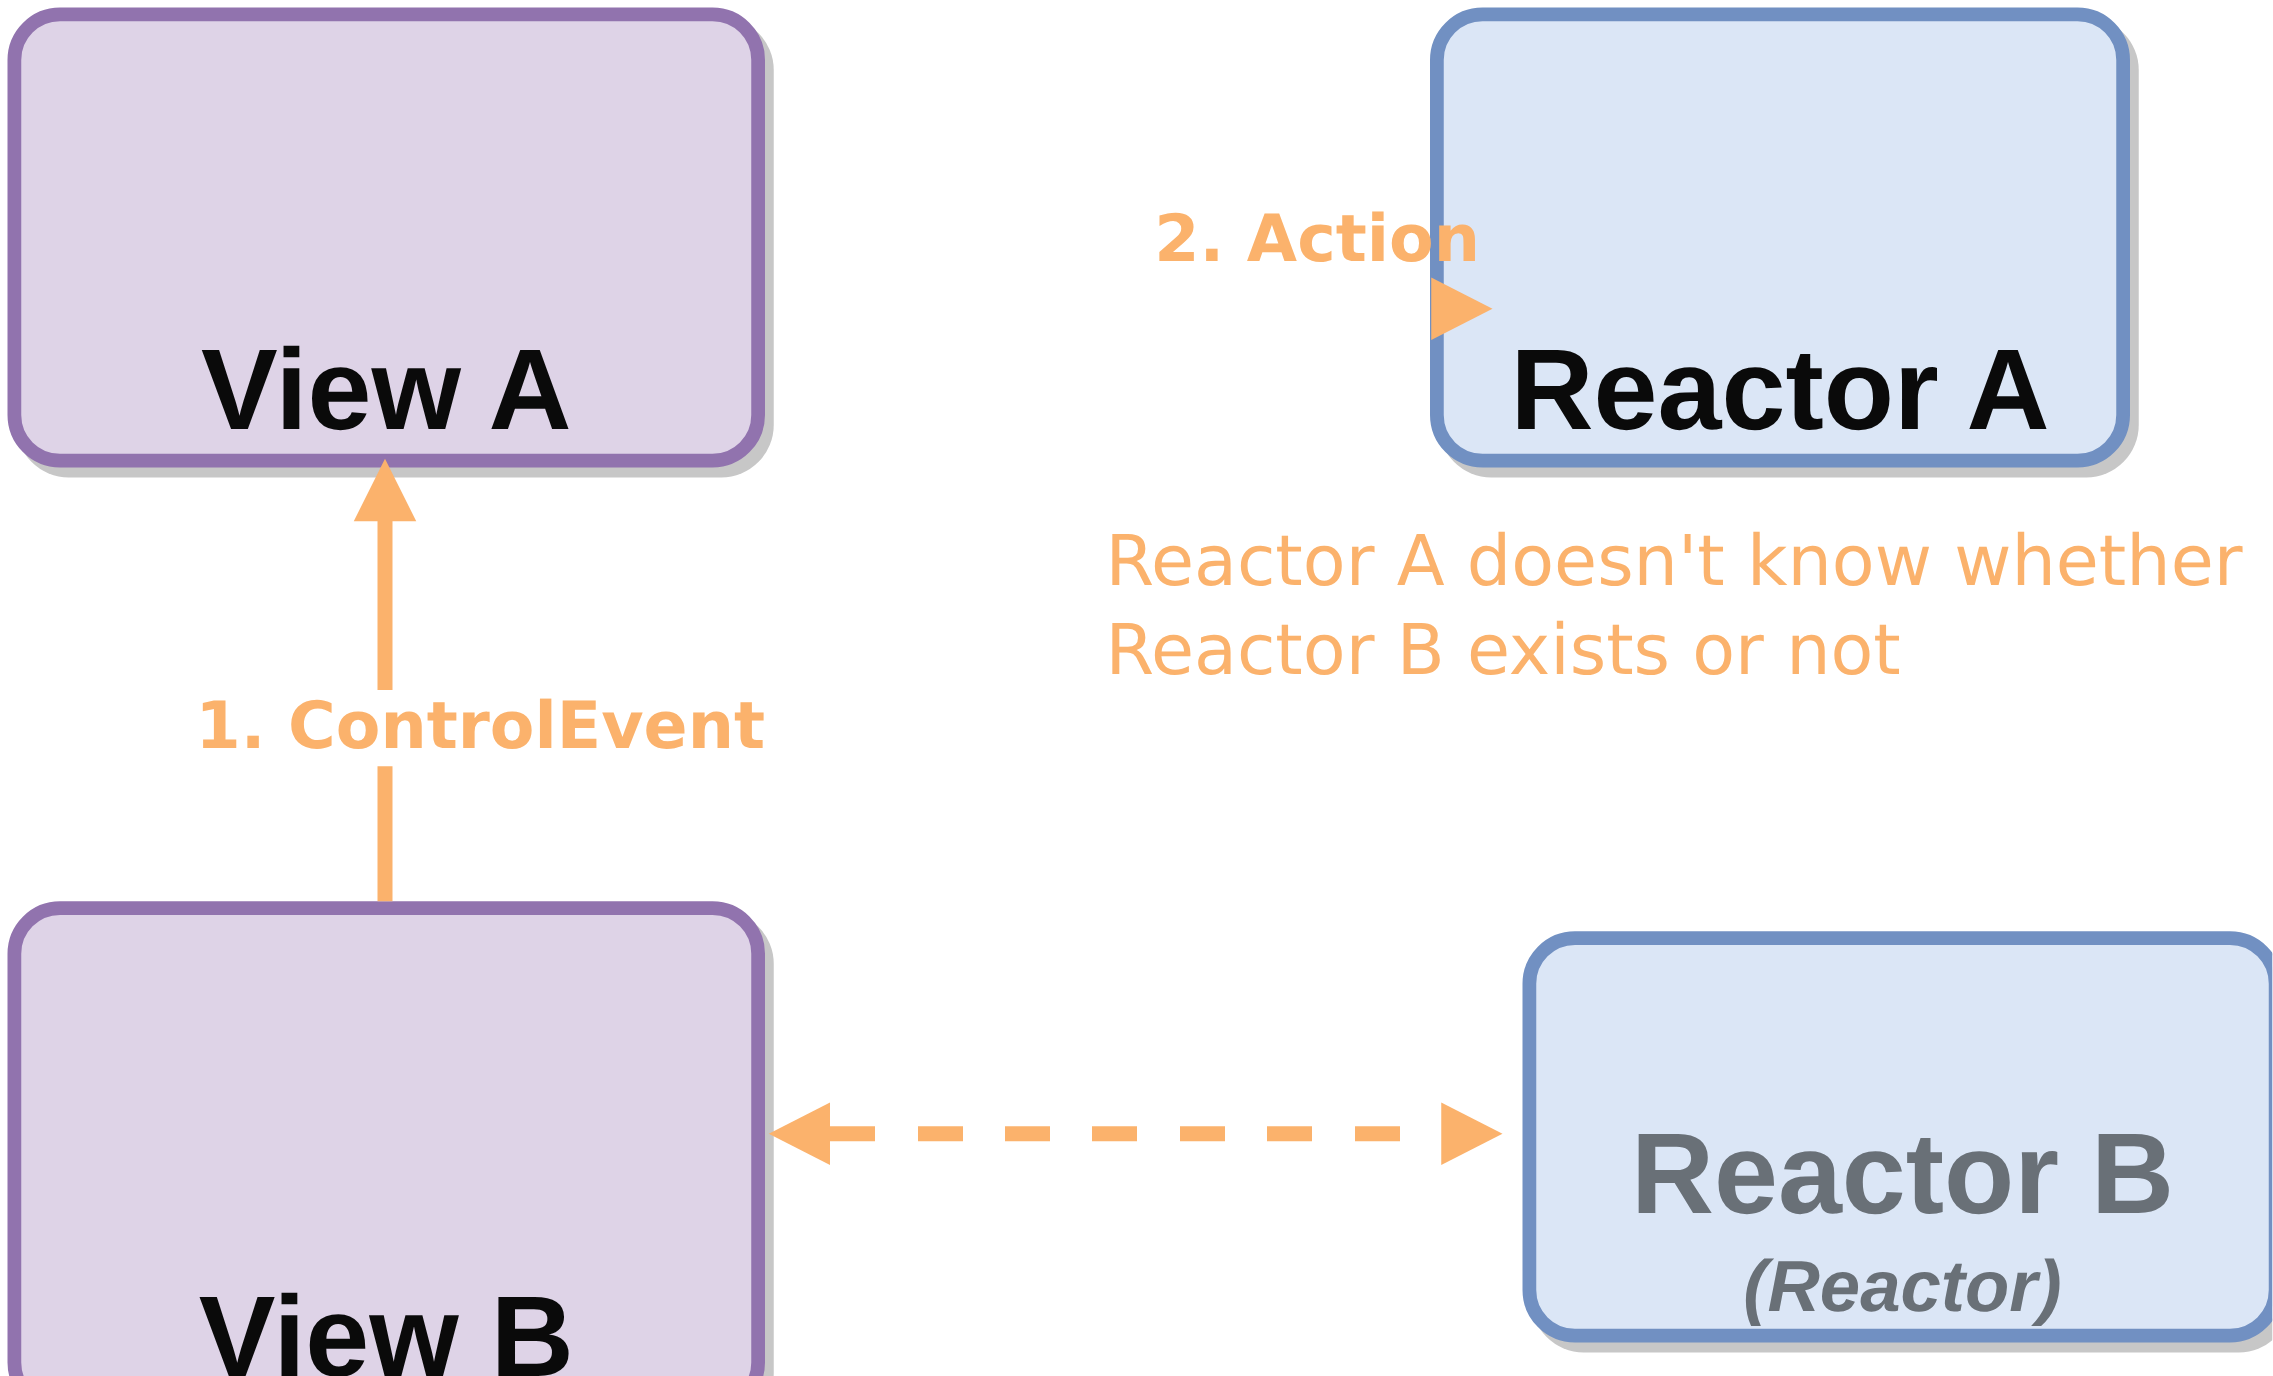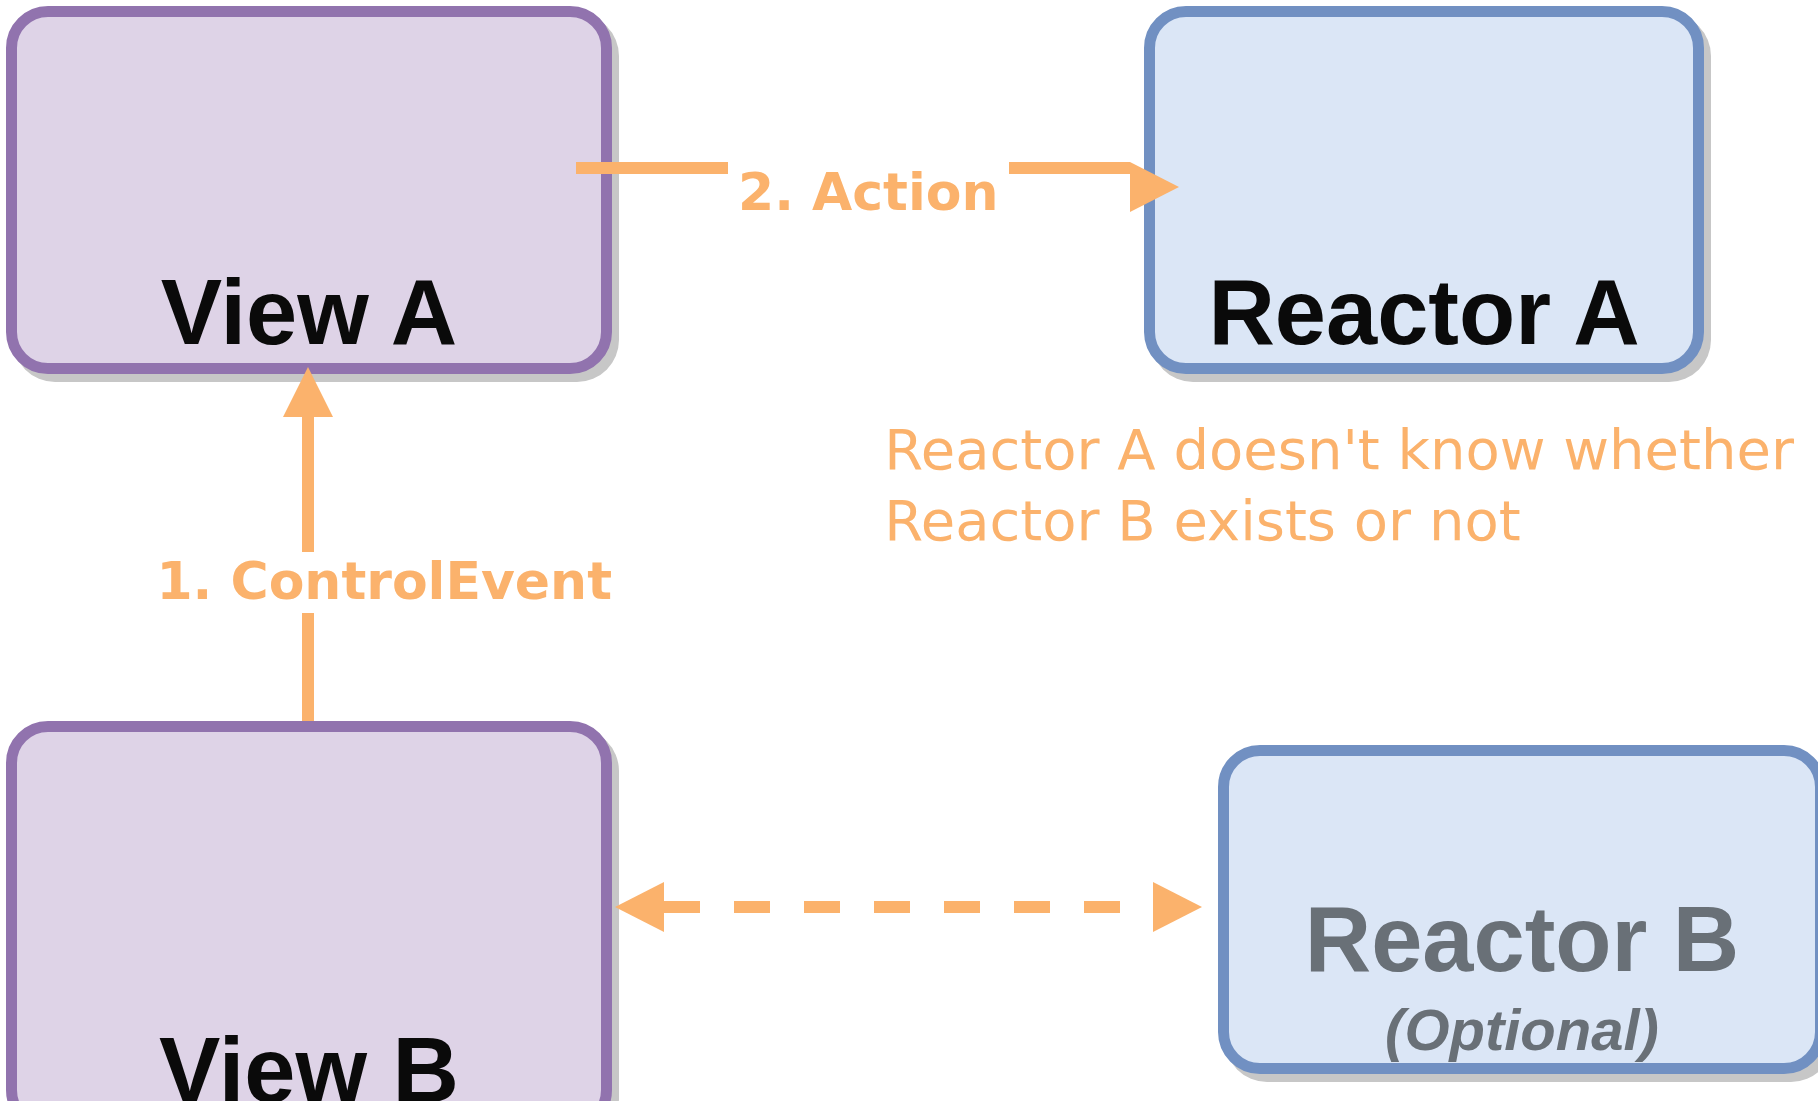--- a/index.html
+++ b/index.html
@@ -60,22 +60,22 @@
     color: var(--orange);
     font-weight: bold;
     font-size: 52px;
     font-family: "DejaVu Sans", "Liberation Sans", sans-serif;
     white-space: nowrap;
   }
 
   
   #action-arrow {
     position: absolute;
-    left: 576px; top: 162px; width: 603px; height: 50px;
-    display: flex; align-items: flex-start;
+    left: 591px; top: 162px; width: 603px; height: 50px;
+    display: flex; align-items: flex-end; flex-direction: column;
   }
   #action-arrow .seg1 { width: 152px; height: 12px; background: var(--orange); }
   #action-arrow .label { padding: 0 10px; }
   #action-arrow .seg2 { flex: 1; height: 12px; background: var(--orange); }
   .head-right {
     width: 0; height: 0;
     border-top: 25px solid transparent;
     border-bottom: 25px solid transparent;
     border-left: 49px solid var(--orange);
   }
@@ -135,21 +135,21 @@
   <div id="reactor-a" class="node blue">
     <div class="node-label">Reactor A</div>
   </div>
 
   <div id="view-b" class="node purple">
     <div class="node-label">View B</div>
   </div>
 
   <div id="reactor-b" class="node blue">
     <div class="node-label gray">Reactor B</div>
-    <div class="node-sublabel">(Optional)</div>
+    <div class="node-sublabel">(Reactor)</div>
   </div>
 
   <div id="action-arrow">
     <div class="seg1"></div>
     <div class="label edge-label">2. Action</div>
     <div class="seg2"></div>
     <div class="head-right"></div>
   </div>
 
   <div class="head-up"></div>

